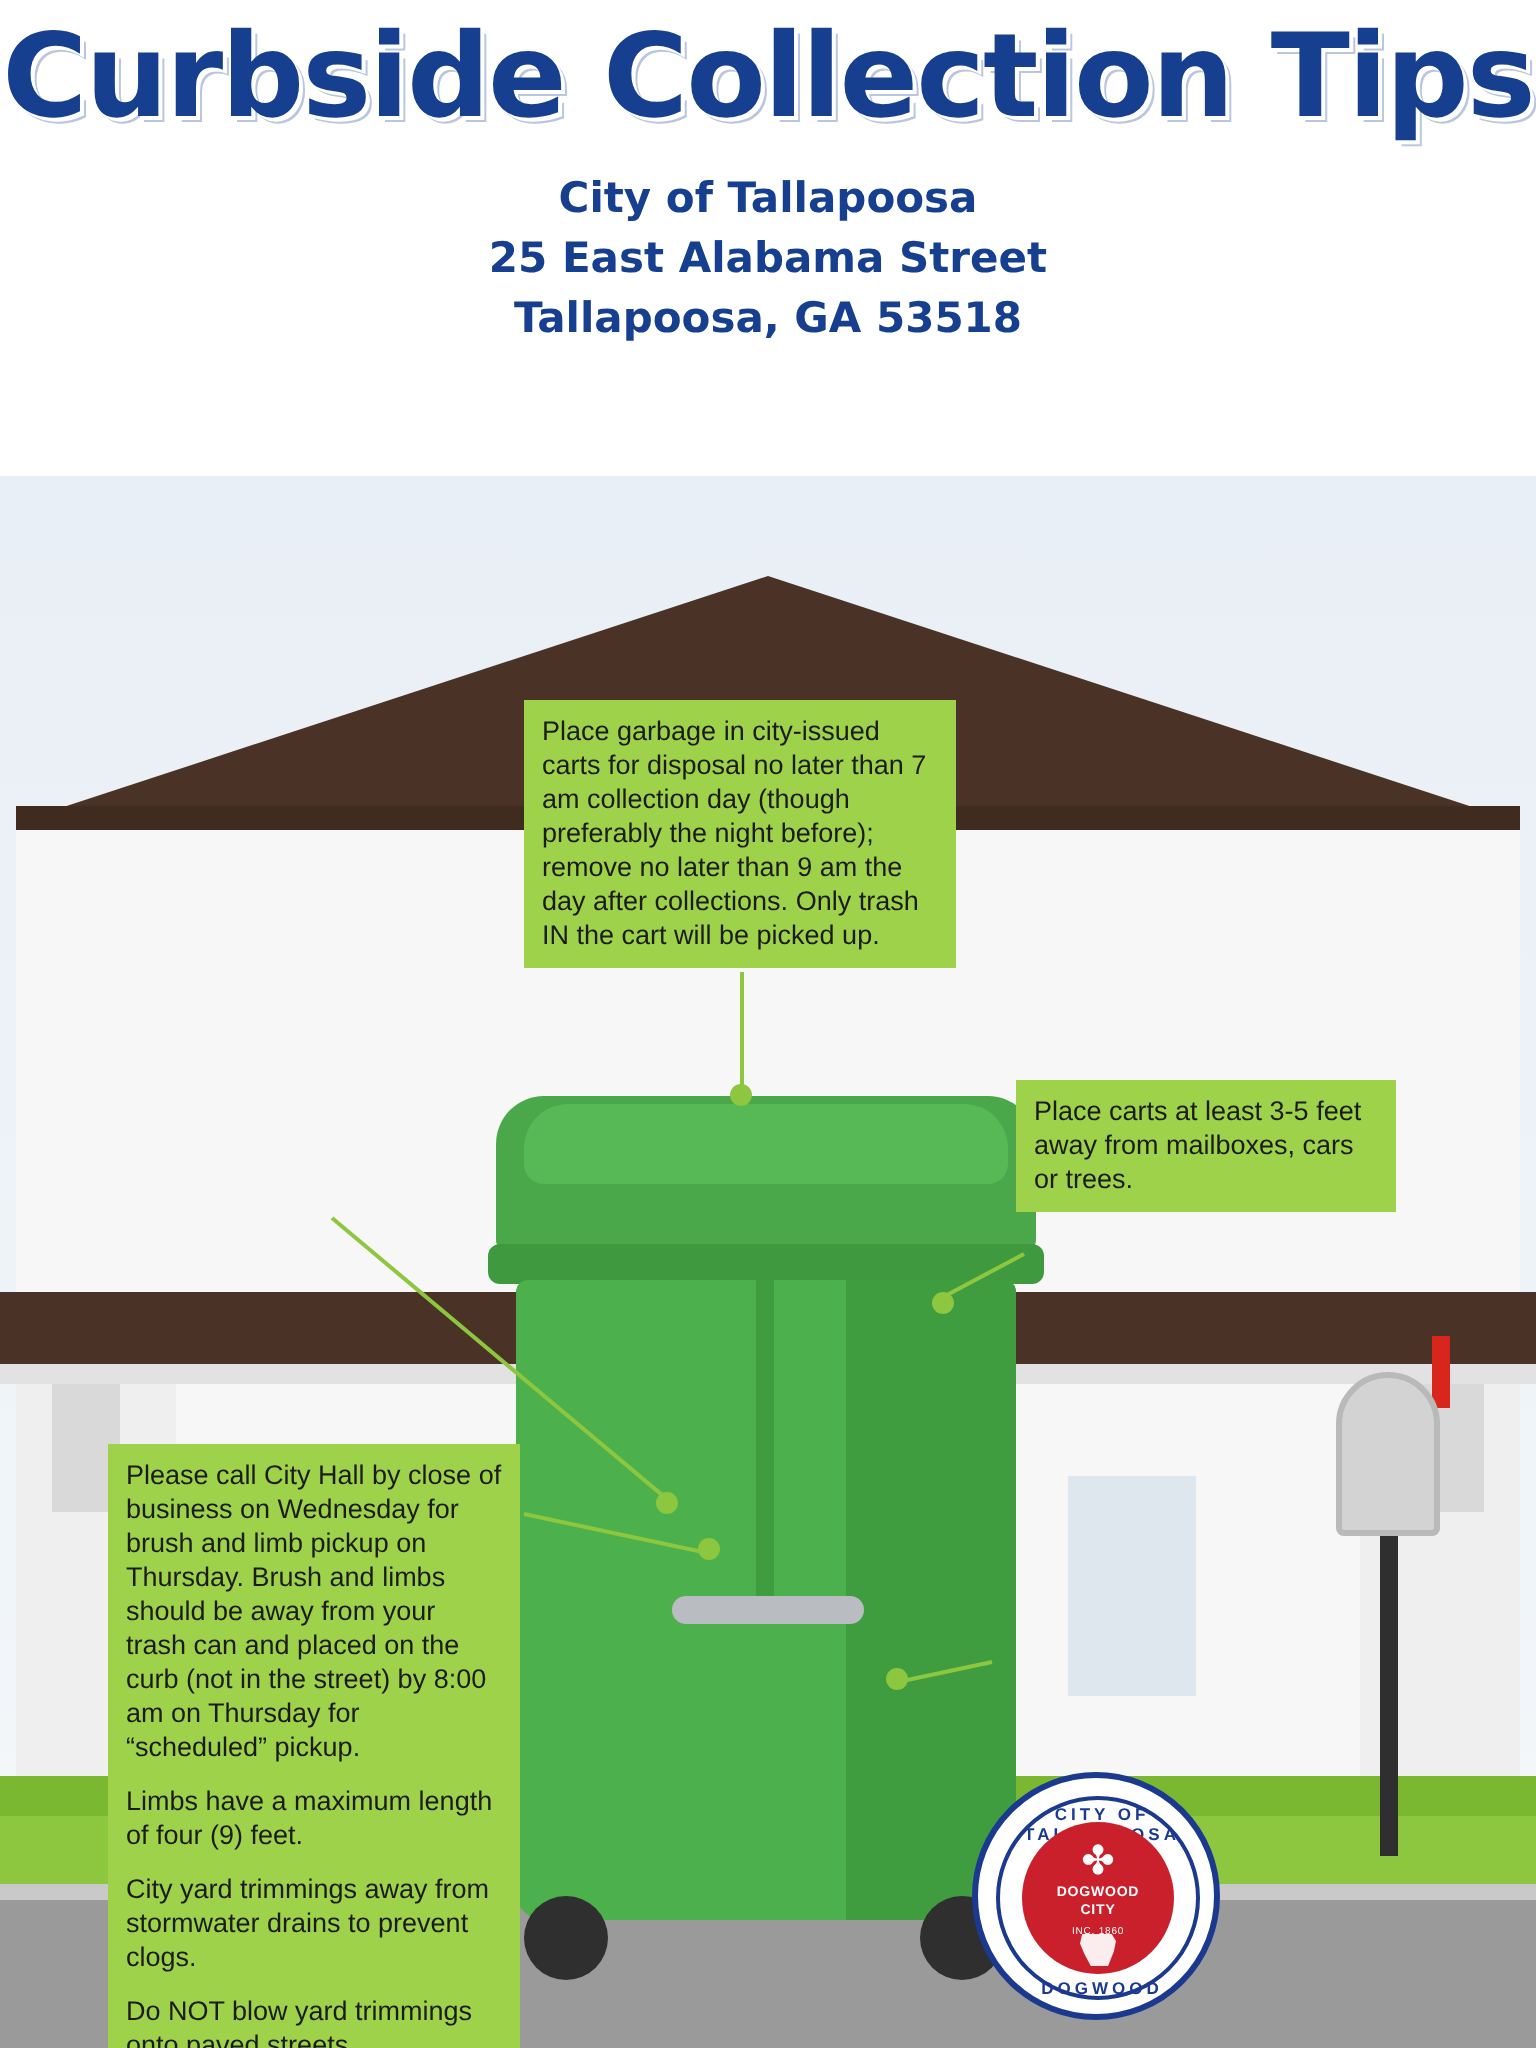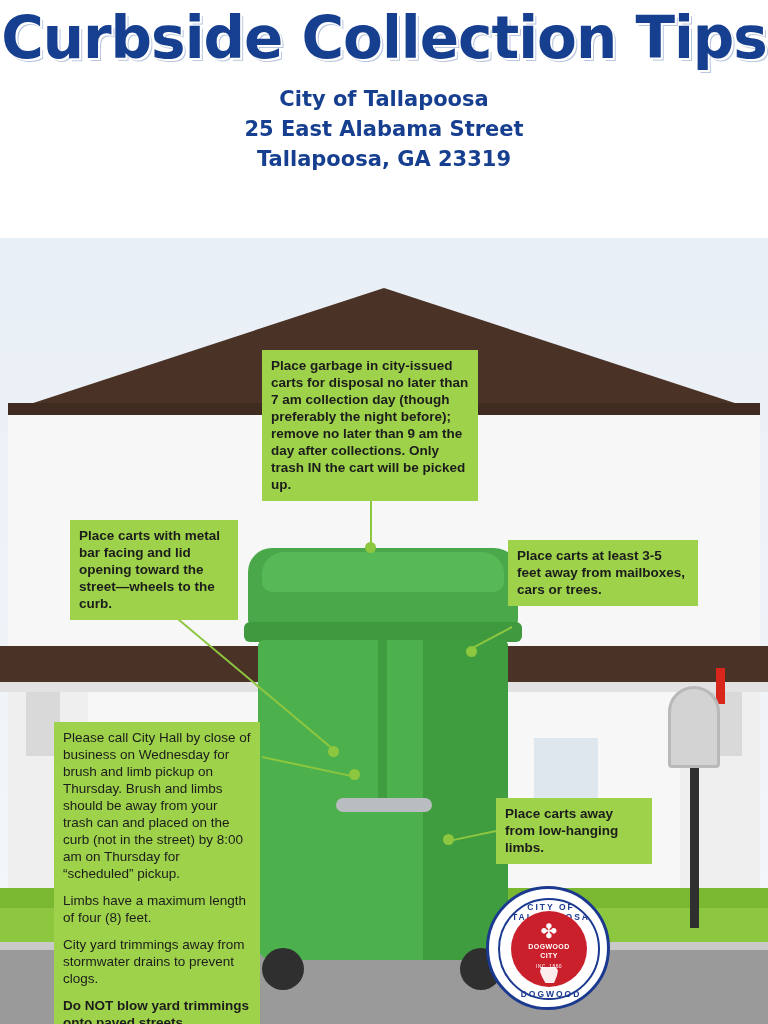--- a/index.html
+++ b/index.html
@@ -249,21 +249,21 @@
   .callout {
     position: absolute;
     background: #9ed24a;
     color: #1c1c1c;
     font-size: 13.5px;
     line-height: 1.26;
     padding: 7px 9px 8px 9px;
     font-family: "Liberation Sans", sans-serif;
   }
   .callout p { margin: 0 0 10px 0; }
-  .callout p:last-child { margin-bottom: 0; font-weight: bold; }
+  .callout p:last-child { margin-bottom: 0; }
 
   #c-garbage  { left: 262px; top: 112px; width: 216px; }
   #c-bar      { left: 70px;  top: 282px; width: 168px; }
   #c-feet     { left: 508px; top: 302px; width: 190px; }
   #c-limbs    { left: 496px; top: 560px; width: 156px; }
   #c-hall     { left: 54px;  top: 484px; width: 206px; }
 
   
   .conn { position: absolute; background: #8dc63f; transform-origin: 0 50%; height: 2px; }
   .dot {
@@ -272,21 +272,21 @@
   }
 </style>
 </head>
 <body>
 
 <div id="header">
   <h1 id="title">Curbside Collection Tips</h1>
   <div id="addr-block">
     <p class="addr-line">City of Tallapoosa</p>
     <p class="addr-line">25 East Alabama Street</p>
-    <p class="addr-line">Tallapoosa, GA 23319</p>
+    <p class="addr-line">Tallapoosa, GA 53518</p>
   </div>
 </div>
 
 <div id="scene">
 
   <div id="sky"></div>
 
   <div id="house-body">
     <div id="house-left-wing"></div>
     <div id="house-right-wing"></div>
@@ -348,32 +348,26 @@
       <div class="seal-line" id="seal-l2">CITY</div>
       <div class="seal-line" id="seal-l3">INC. 1860</div>
       <div id="seal-state"></div>
     </div>
   </div>
 
   <div class="callout" id="c-garbage">
     <p>Place garbage in city-issued carts for disposal no later than 7 am collection day (though preferably the night before); remove no later than 9 am the day after collections.   Only trash IN the cart will be picked up.</p>
   </div>
 
-  <div class="callout" id="c-bar">
-    <p>Place carts with metal bar facing and lid opening toward the street—wheels to the curb.</p>
-  </div>
 
   <div class="callout" id="c-feet">
     <p>Place carts at least 3-5 feet away from mailboxes, cars or trees.</p>
   </div>
 
-  <div class="callout" id="c-limbs">
-    <p>Place carts away from low-hanging limbs.</p>
-  </div>
 
   <div class="callout" id="c-hall">
     <p>Please call City Hall by close of business on Wednesday for brush and limb pickup on Thursday.  Brush and limbs should be away from your trash can and placed on the curb (not in the street) by 8:00 am on Thursday for “scheduled” pickup.</p>
-    <p>Limbs have a maximum length of four (8) feet.</p>
+    <p>Limbs have a maximum length of four (9) feet.</p>
     <p>City yard trimmings away from stormwater drains to prevent clogs.</p>
     <p>Do NOT blow yard trimmings onto paved streets.</p>
   </div>
 
 </div>
 
 </body></html>

